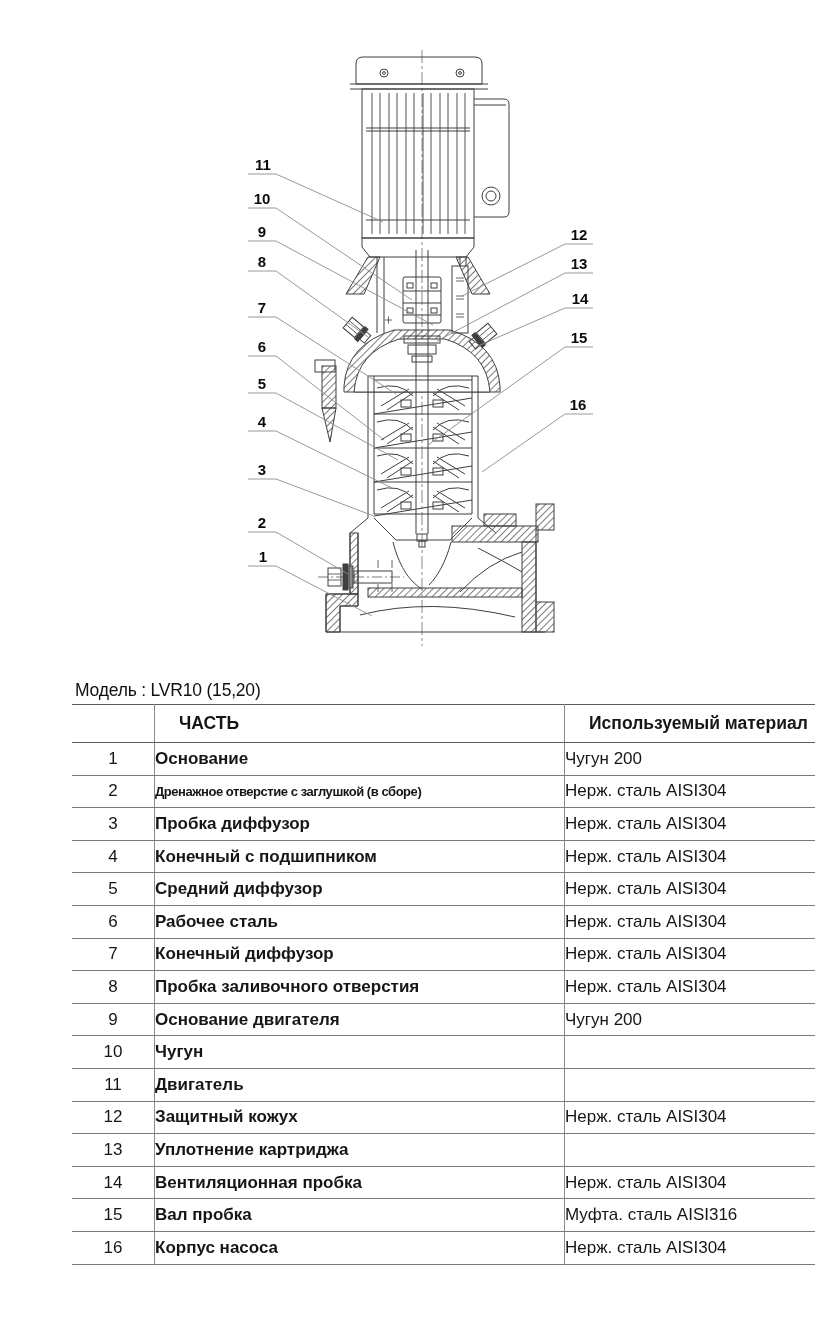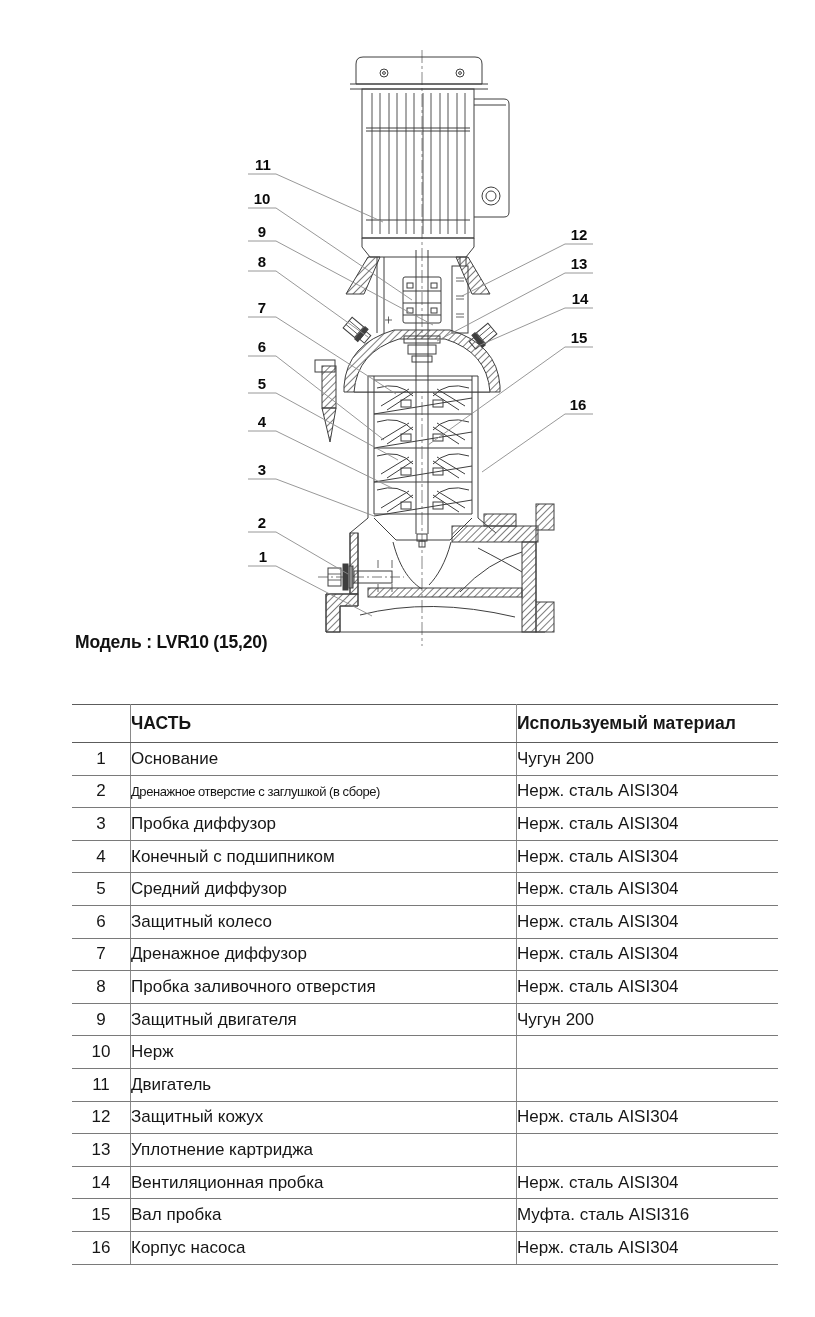--- a/index.html
+++ b/index.html
@@ -8,37 +8,37 @@
     background: #ffffff;
     font-family: "Liberation Sans", sans-serif;
     position: relative;
     overflow: hidden;
   }
   .page { position: absolute; inset: 0; }
 
   svg.diagram { position: absolute; top: 0; left: 0; }
 
   .model-title {
-    position: absolute; left: 75px; top: 632px;
-    font-size: 17.5px; font-weight: bold; color: #111;
+    position: absolute; left: 75px; top: 680px;
+    font-size: 17.5px; font-weight: normal; color: #111;
     letter-spacing: -0.2px;
   }
 
   table.parts-table {
     position: absolute; left: 72px; top: 704px;
     width: 704px; border-collapse: collapse; table-layout: fixed;
     color: #161616;
   }
   .parts-table th, .parts-table td { padding: 0; overflow: hidden; white-space: nowrap; }
   .col-no  { width: 58px;  text-align: center; border-right: 1px solid #8a8a8a; }
-  .col-part{ width: 385px; text-align: left; padding-left: 20px; border-right: 1px solid #8a8a8a; }
+  .col-part{ width: 385px; text-align: left; padding-left: 20px; border-right: 1px solid #8a8a8a; font-weight: bold; }
   .col-mat { width: 261px; text-align: left; padding-left: 8px; }
   .parts-table thead th {
     height: 37px; font-weight: bold; font-size: 17.5px;
-    border-top: 1.4px solid #5c5c5c; border-bottom: 1.4px solid #5c5c5c;
+    border-top: 1.4px solid #5c5c5c; border-bottom: 1.4px solid #5c5c5c; padding-left: 24px;
   }
   .parts-table tbody td {
     height: 31.6px; font-size: 17px;
     border-bottom: 1.2px solid #7a7a7a;
   }
   
   .parts-table tbody tr:nth-child(2) .col-part { font-size: 13px; letter-spacing: -0.45px; }
 
   .callout {
     font-family: "Liberation Sans", sans-serif;
@@ -270,41 +270,41 @@
       <td class="col-part">Конечный с подшипником</td>
       <td class="col-mat">Нерж. сталь AISI304</td>
     </tr>
         <tr>
       <td class="col-no">5</td>
       <td class="col-part">Средний диффузор</td>
       <td class="col-mat">Нерж. сталь AISI304</td>
     </tr>
         <tr>
       <td class="col-no">6</td>
-      <td class="col-part">Защитный колесо</td>
+      <td class="col-part">Рабочее сталь</td>
       <td class="col-mat">Нерж. сталь AISI304</td>
     </tr>
         <tr>
       <td class="col-no">7</td>
-      <td class="col-part">Дренажное диффузор</td>
+      <td class="col-part">Конечный диффузор</td>
       <td class="col-mat">Нерж. сталь AISI304</td>
     </tr>
         <tr>
       <td class="col-no">8</td>
       <td class="col-part">Пробка заливочного отверстия</td>
       <td class="col-mat">Нерж. сталь AISI304</td>
     </tr>
         <tr>
       <td class="col-no">9</td>
-      <td class="col-part">Защитный двигателя</td>
+      <td class="col-part">Основание двигателя</td>
       <td class="col-mat">Чугун 200</td>
     </tr>
         <tr>
       <td class="col-no">10</td>
-      <td class="col-part">Нерж</td>
+      <td class="col-part">Чугун</td>
       <td class="col-mat"></td>
     </tr>
         <tr>
       <td class="col-no">11</td>
       <td class="col-part">Двигатель</td>
       <td class="col-mat"></td>
     </tr>
         <tr>
       <td class="col-no">12</td>
       <td class="col-part">Защитный кожух</td>

